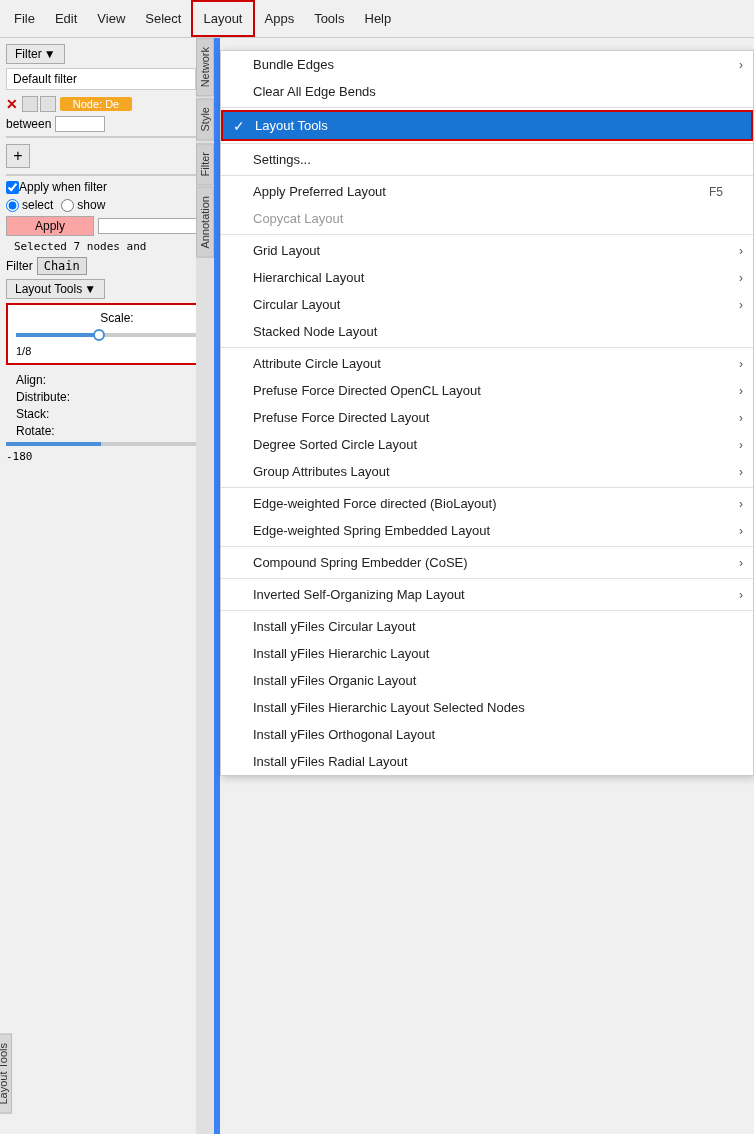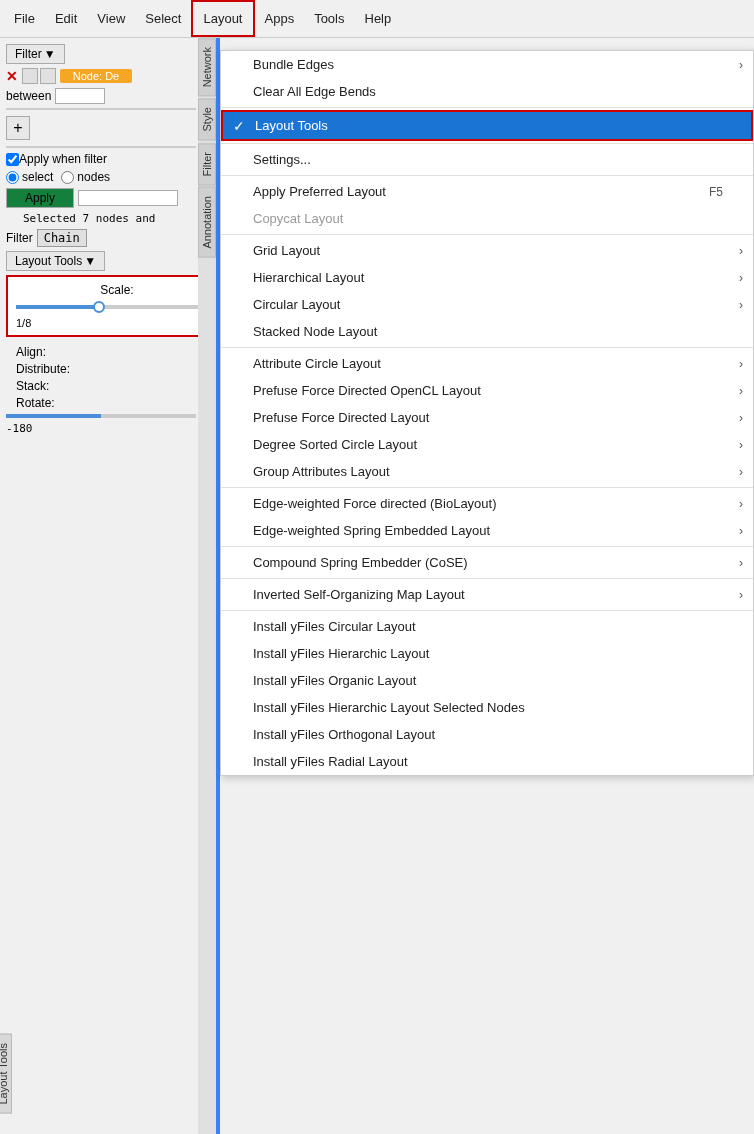--- a/index.html
+++ b/index.html
@@ -40,21 +40,21 @@
     }
 
     
     .left-sidebar {
       position: absolute;
       left: 0;
       top: 38px;
       width: 220px;
       height: calc(1134px - 38px);
       background: #f0f0f0;
-      border-right: 4px solid #3b82f6;
+      border-right: 6px solid #3b82f6;
       overflow: hidden;
     }
 
     .sidebar-tabs {
       position: absolute;
       right: 0;
       top: 0;
       width: 18px;
       height: 100%;
       display: flex;
@@ -161,30 +161,30 @@
 
     .radio-group {
       display: flex;
       align-items: center;
       gap: 8px;
       margin: 4px 0;
       font-size: 12px;
     }
 
     .apply-btn {
-      background: #15803d;
+      background: #fca5a5;
       border: 1px solid #aaa;
-      padding: 2px 18px;
+      padding: 2px 28px;
       cursor: pointer;
       font-size: 12px;
     }
 
     .status-text {
       font-size: 11px;
-      margin: 4px 17px;
+      margin: 4px 8px;
       font-family: monospace;
     }
 
     .filter-chain {
       display: flex;
       align-items: center;
       gap: 4px;
       margin: 2px 0;
       font-size: 12px;
     }
@@ -379,20 +379,23 @@
 <div class="left-sidebar">
   <div class="sidebar-content">
 
     <div class="filter-header">
       <button class="filter-btn">
         <span>Filter</span>
         <span>▼</span>
       </button>
     </div>
 
+    <div class="default-filter">
+      <span>Default filter</span>
+    </div>
 
     <div class="filter-row">
       <span class="x-btn">✕</span>
       <span style="display:flex;gap:2px;align-items:center;">
         <span style="background:#e0e0e0;border:1px solid #aaa;width:16px;height:16px;display:inline-block;"></span>
         <span style="background:#e0e0e0;border:1px solid #aaa;width:16px;height:16px;display:inline-block;"></span>
       </span>
       <span class="node-icon">Node: De</span>
     </div>
 
@@ -412,21 +415,21 @@
       <span>Apply when filter</span>
     </div>
 
     <div class="radio-group">
       <label style="display:flex;align-items:center;gap:3px;">
         <input type="radio" name="mode" checked="" style="">
         <span>select</span>
       </label>
       <label style="display:flex;align-items:center;gap:3px;">
         <input type="radio" name="mode" style="">
-        <span>nodes</span>
+        <span>show</span>
       </label>
     </div>
 
     <div class="apply-row">
       <button class="apply-btn">Apply</button>
       <input type="text" style="width: 100px; font-size: 11px; border: 1px solid rgb(170, 170, 170); padding: 1px 3px;">
     </div>
 
     <div class="status-text">Selected 7 nodes and</div>
 

